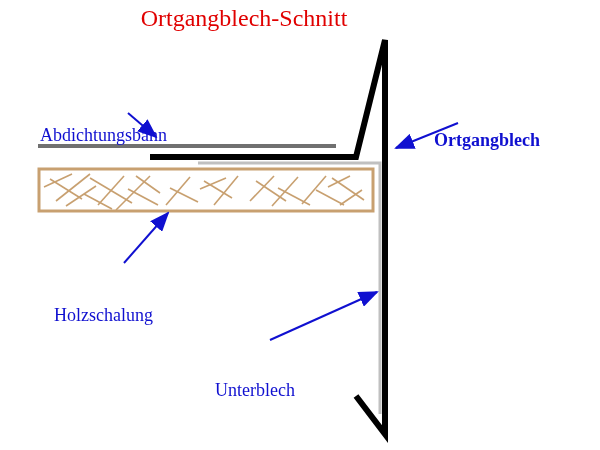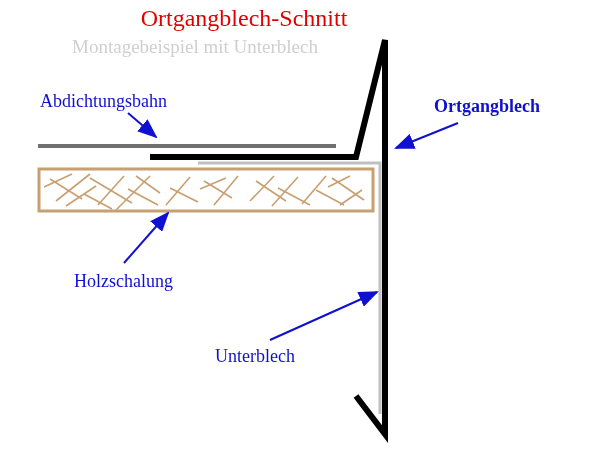--- a/index.html
+++ b/index.html
@@ -1,21 +1,21 @@
 <!DOCTYPE html>
 <html><head>
 <meta charset="utf-8">
 <style>
   html, body { margin:0; padding:0; background:#ffffff; }
   #canvas { position:relative; width:600px; height:450px; overflow:hidden; background:#ffffff; }
   svg { position:absolute; left:0; top:0; }
   .lbl { position:absolute; font-family:"Liberation Serif", serif; white-space:nowrap; line-height:1; }
   .title { left:5px; width:390px; text-align:center; top:6px; font-size:24px; color:#e00000;padding-left:44px; }
   .subtitle { left:0; width:390px; text-align:center; top:37px; font-size:19px; color:#cfcfcf; }
-  .callout { font-size:18px; color:#1010d0; }
+  .callout { font-size:18px; color:#1010d0;margin-top:34px; }
 </style>
 </head>
 <body>
 
 <div id="canvas">
   <svg width="600" height="450" viewBox="0 0 600 450">
 
     <line x1="38" y1="146" x2="336" y2="146" stroke="#707070" stroke-width="4"></line>
 
     <polyline points="198,163 380,163 380,414" fill="none" stroke="#c0c0c0" stroke-width="3"></polyline>
@@ -55,18 +55,17 @@
         <polygon points="0,0 10,4 0,8" fill="#1010d0"></polygon>
       </marker>
     </defs>
     <line x1="128" y1="113" x2="156" y2="137" stroke="#1010d0" stroke-width="2" marker-end="url(#ah)"></line>
     <line x1="458" y1="123" x2="396" y2="148" stroke="#1010d0" stroke-width="2" marker-end="url(#ah)"></line>
     <line x1="124" y1="263" x2="168" y2="213" stroke="#1010d0" stroke-width="2" marker-end="url(#ah)"></line>
     <line x1="270" y1="340" x2="377" y2="292" stroke="#1010d0" stroke-width="2" marker-end="url(#ah)"></line>
   </svg>
 
   <div class="lbl title">Ortgangblech-Schnitt</div>
-  <div class="lbl subtitle">Montagebeispiel mit Unterblech</div>
   <div class="lbl callout" style="left:40px;top:92px;">Abdichtungsbahn</div>
   <div class="lbl callout" style="left:434px;top:97px;font-weight:bold;">Ortgangblech</div>
-  <div class="lbl callout" style="left:74px;top:272px;">Holzschalung</div>
+  <div class="lbl callout" style="left:54px;top:272px;">Holzschalung</div>
   <div class="lbl callout" style="left:215px;top:347px;">Unterblech</div>
 </div>
 
 </body></html>

